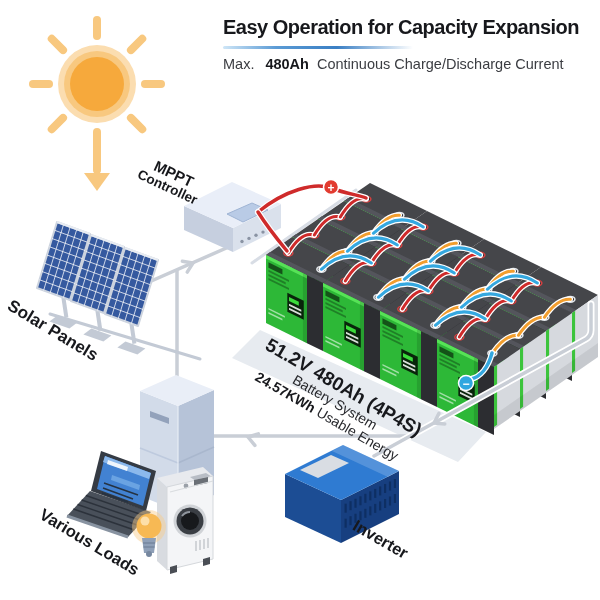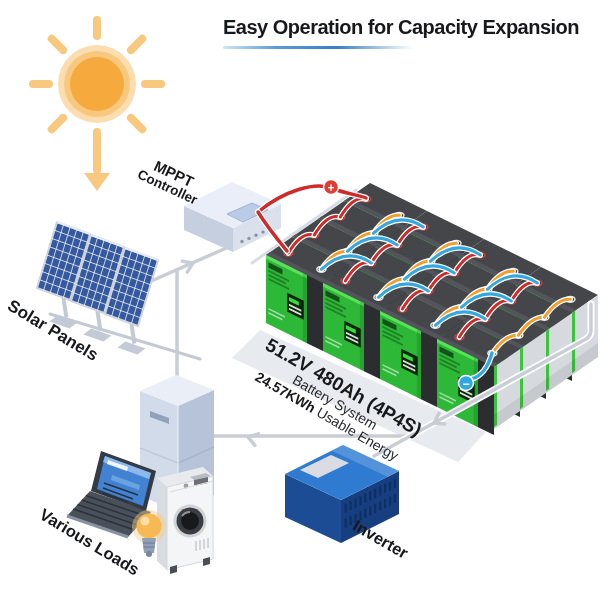--- a/index.html
+++ b/index.html
@@ -688,20 +688,21 @@
     <path d="M142,538 L156,538 L154,553 L144,553 Z" fill="#8fa0b8"></path>
     <path d="M143,543 L155,543" stroke="#76879f" stroke-width="1.5"></path>
     <path d="M143.5,547 L154.5,547" stroke="#76879f" stroke-width="1.5"></path>
     <circle cx="149" cy="554" r="3" fill="#76879f"></circle>
   </g>
 </svg>
 
 <div class="hdr">
   <h1>Easy Operation for Capacity Expansion</h1>
   <div class="rule"></div>
+  <div class="spec"><span>Max.</span><b class="b1">480Ah</b><span>Continuous Charge/Discharge Current</span></div>
 </div>
 
 <div class="diag lbl-mppt">
   <div>MPPT</div>
   <div class="l2">Controller</div>
 </div>
 <div class="diag lbl-solar">Solar Panels</div>
 <div class="diag lbl-batt">
   <div class="l1">51.2V 480Ah (4P4S)</div>
   <div class="l2">Battery System</div>

